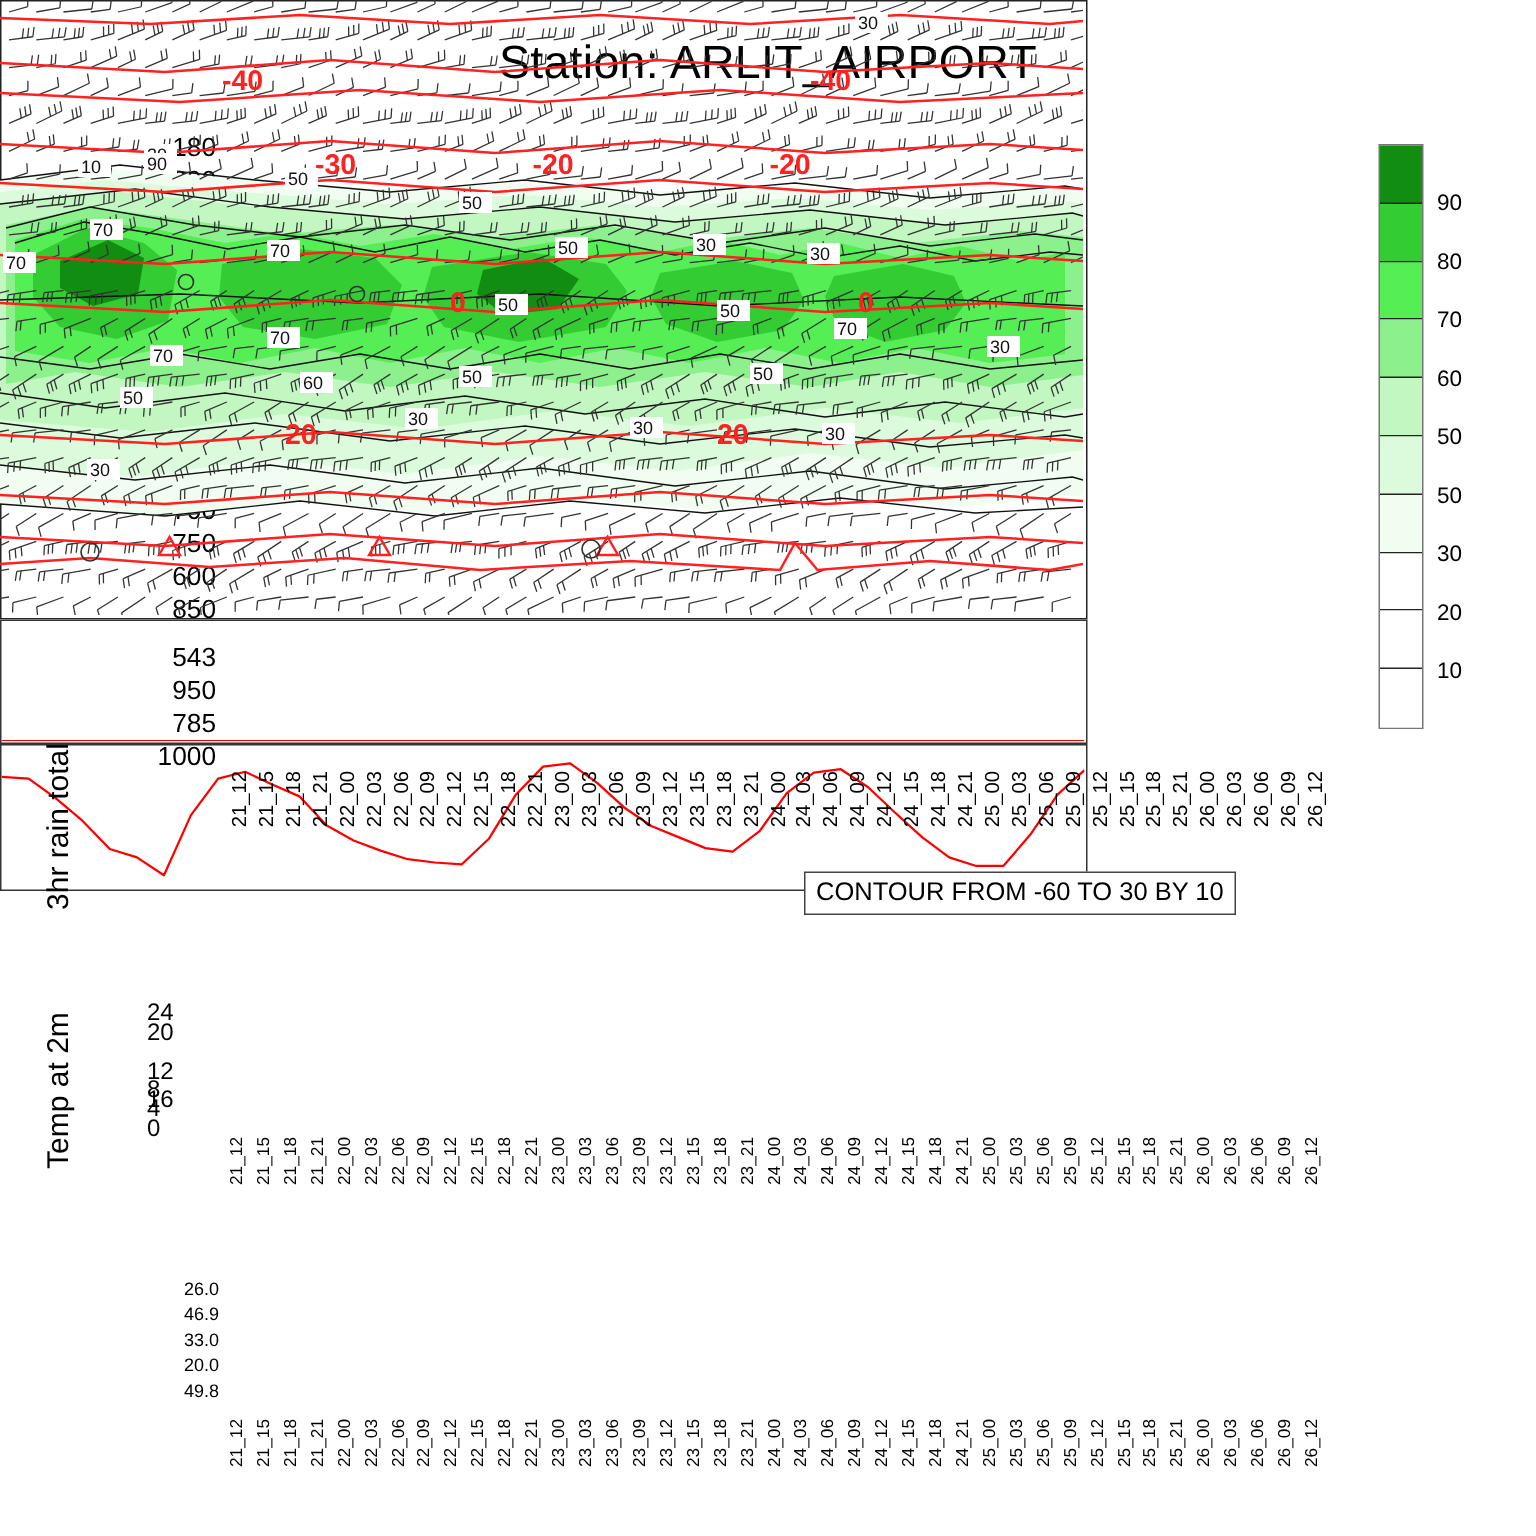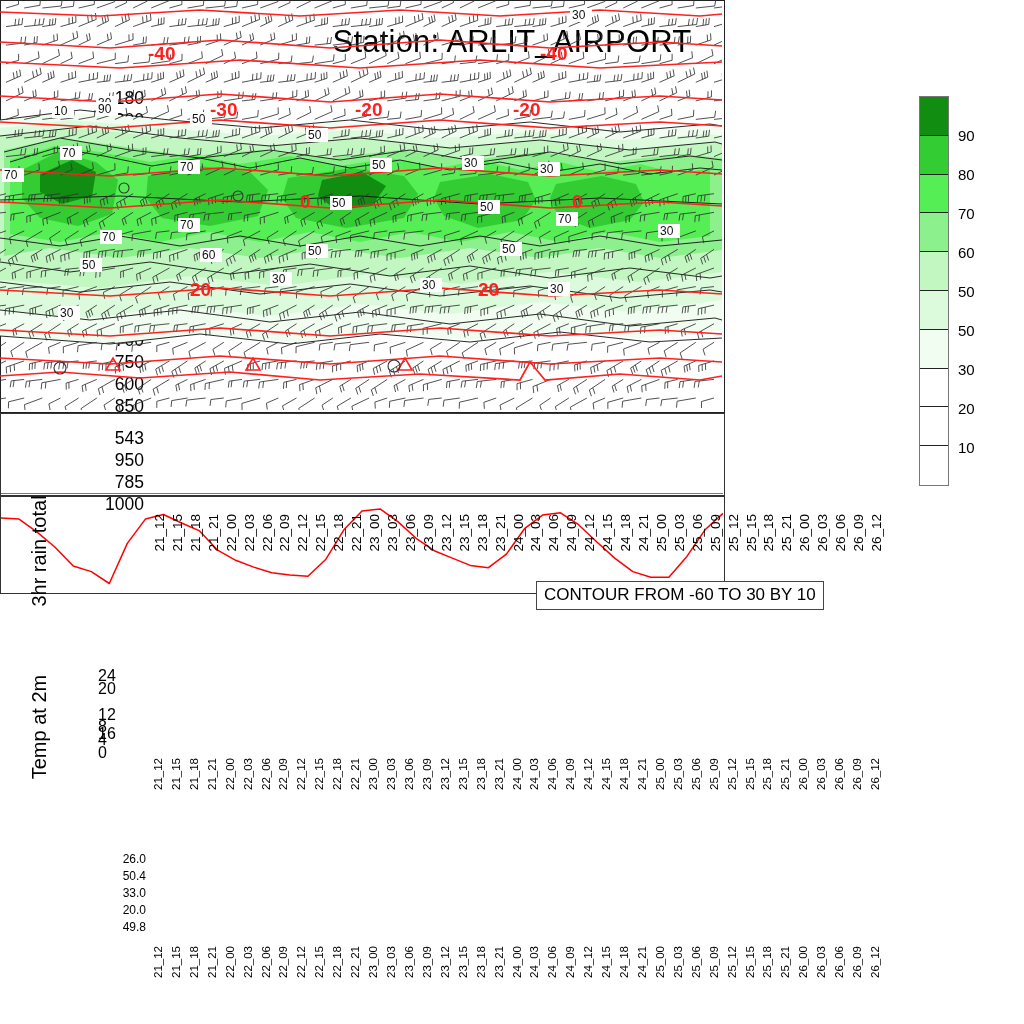--- a/index.html
+++ b/index.html
@@ -3004,21 +3004,21 @@
     <div class="xlab2" style="left: 646.3px;">26_00</div>
     <div class="xlab2" style="left: 664.225px;">26_03</div>
     <div class="xlab2" style="left: 682.15px;">26_06</div>
     <div class="xlab2" style="left: 700.075px;">26_09</div>
     <div class="xlab2" style="left: 718px;">26_12</div>
   </div>
 
 <div id="ylabTemp" class="abs">Temp at 2m</div>
 <div id="yticksTemp">
     <div class="ttick" style="top: 8px;">26.0</div>
-    <div class="ttick" style="top: 25px;">50.4</div>
+    <div class="ttick" style="top: 25px;">46.9</div>
     <div class="ttick" style="top: 42px;">33.0</div>
     <div class="ttick" style="top: 59px;">20.0</div>
     <div class="ttick" style="top: 76px;">49.8</div>
   </div>
 <div id="tempPanel">
   <svg width="722" height="95" viewBox="0 0 722 95">
     <polyline id="tempLine" fill="none" stroke="#ff0000" stroke-width="1.5" stroke-linejoin="round" points="0.0,20.9 18.1,22.1 36.1,35.1 54.1,50.3 72.2,69.0 90.3,74.6 108.3,86.5 126.3,46.4 144.4,22.1 162.4,17.5 180.5,26.0 198.6,33.9 216.6,53.2 234.7,63.3 252.7,70.1 270.8,75.8 288.8,78.0 306.9,79.2 324.9,62.2 342.9,32.8 361.0,14.1 379.1,11.9 397.1,24.9 415.1,41.3 433.2,53.7 451.3,61.1 469.3,68.4 487.4,70.7 505.4,57.1 523.5,31.7 541.5,18.1 559.5,15.8 577.6,27.7 595.6,44.7 613.7,61.1 631.8,74.6 649.8,80.3 667.9,80.3 685.9,59.4 704.0,32.8 722.0,16.4"></polyline>
   </svg>
 </div>
 <div id="xticksTemp">

